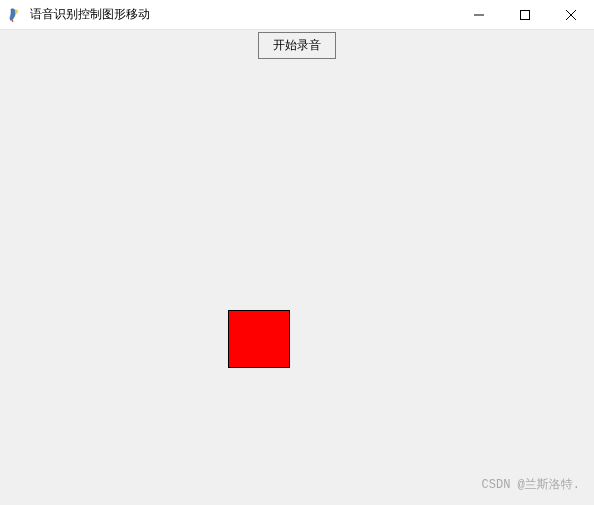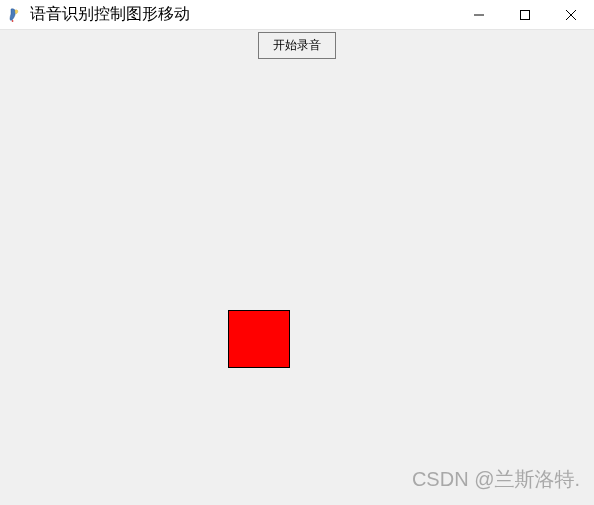--- a/index.html
+++ b/index.html
@@ -22,21 +22,21 @@
       border-bottom: 1px solid #e5e5e5;
       position: relative;
     }
     .titlebar-icon {
       width: 16px;
       height: 16px;
       margin-left: 8px;
       margin-right: 6px;
     }
     .titlebar-title {
-      font-size: 16px;
+      font-size: 12px;
       color: #000;
     }
     .titlebar-controls {
       position: absolute;
       right: 0;
       top: 0;
       height: 30px;
       display: flex;
     }
     .titlebar-btn {
@@ -79,23 +79,24 @@
       top: 280px;
       width: 62px;
       height: 58px;
       background: #ff0000;
       border: 1px solid #000;
     }
     .watermark {
       position: absolute;
       right: 14px;
       bottom: 12px;
-      font-size: 20px;
+      font-size: 12px;
       color: rgba(120, 120, 120, 0.6);
       pointer-events: none;
+      font-family: Liberation Mono, monospace;
     }
   </style>
 </head>
 <body>
 
 <div class="titlebar">
   <span class="titlebar-icon">
     <svg viewBox="0 0 16 16" width="16" height="16">
       <path d="M3 2 Q5 1 7 3 Q8 5 7 8 Q6 11 4 13 Q2 14 2 12 Q2 10 3 7 Q3 4 3 2 Z" fill="#4a7bb8" stroke="#2a5a98" stroke-width="0.5"></path>
       <path d="M7 3 Q9 2 10 4 Q10 6 8 7 Q7 6 7 3 Z" fill="#f4d35e" stroke="#c4a33e" stroke-width="0.3"></path>

